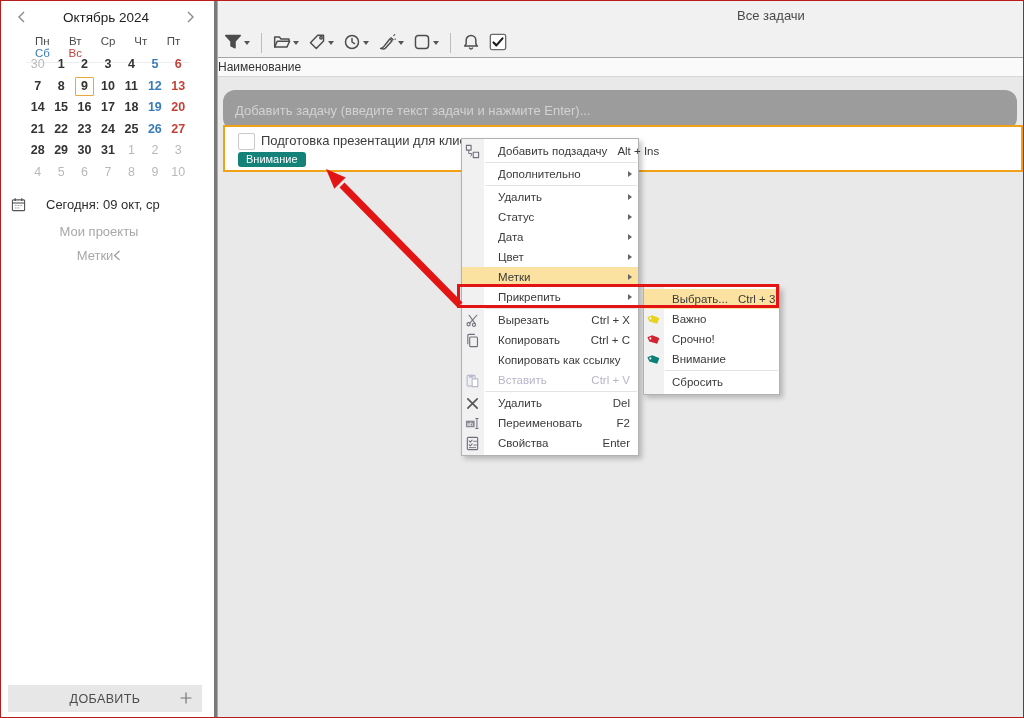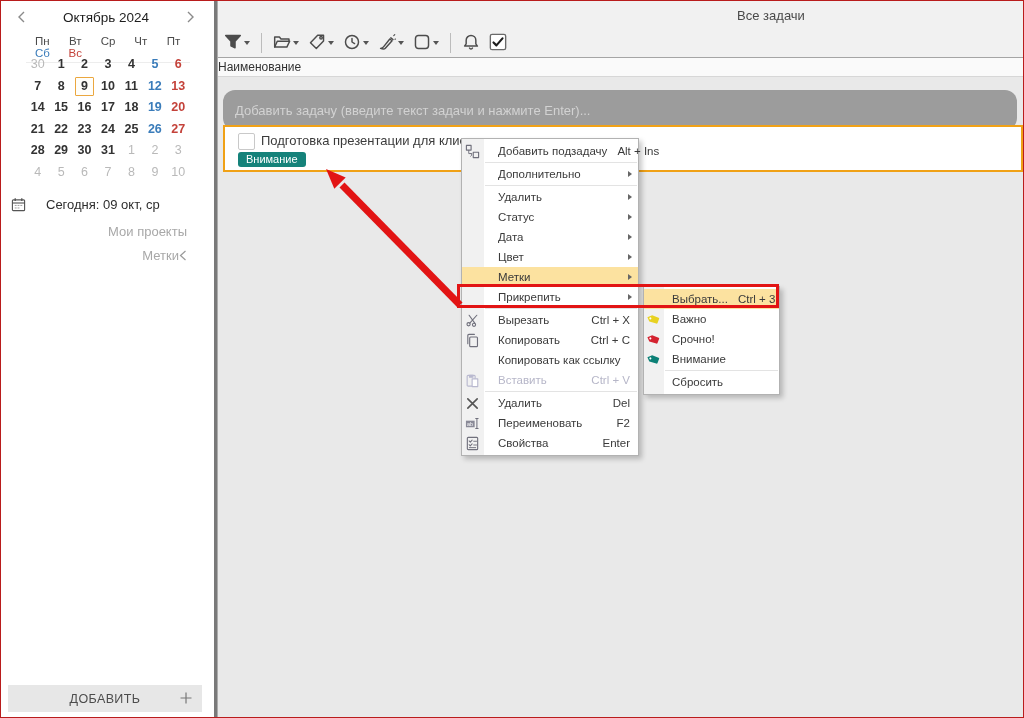--- a/index.html
+++ b/index.html
@@ -25,21 +25,21 @@
   .wd.sat{color:#3a7cba}
   .wd.sun{color:#c4423a}
   .day{font-size:12.5px;height:21.5px;line-height:21.5px}
   .day.n{color:#333;font-weight:600}
   .day.sat{color:#3a7cba;font-weight:600}
   .day.sun{color:#c4423a;font-weight:600}
   .day.other{color:#b9b9b9}
   .day.today{color:#333;font-weight:600;border:1px solid #eba73f;height:17px;line-height:17px;margin:1.5px 2.5px;background:#fffefa;border-radius:1px}
 
   .side-today{position:absolute;left:10px;top:196px;display:flex;align-items:center;gap:20px;font-size:13px;color:#2d2d2d}
-  .side-item{position:absolute;left:10px;width:176px;height:18px;display:flex;justify-content:flex-end;align-items:center;
+  .side-item{position:absolute;left:10px;width:176px;height:18px;display:flex;justify-content:center;align-items:center;
              font-size:13px;color:#a8a8a8;cursor:pointer}
   .add-btn{position:absolute;left:7px;bottom:5px;width:194px;height:27px;background:#e7e7e7;display:flex;align-items:center;
            justify-content:center;font-size:12.5px;color:#4c4c4c;letter-spacing:.4px;cursor:pointer}
   .add-plus{position:absolute;right:9px;top:6px}
 
   .divider{position:absolute;left:213px;top:0;width:3px;height:718px;background:#797979;border-right:1px solid #ababab}
 
   
   .main{position:absolute;left:217px;top:0;right:0;bottom:0;background:#e9e9e9}
   .main-header{position:absolute;top:0;left:0;right:0;height:56px;background:#f1f1f1}

